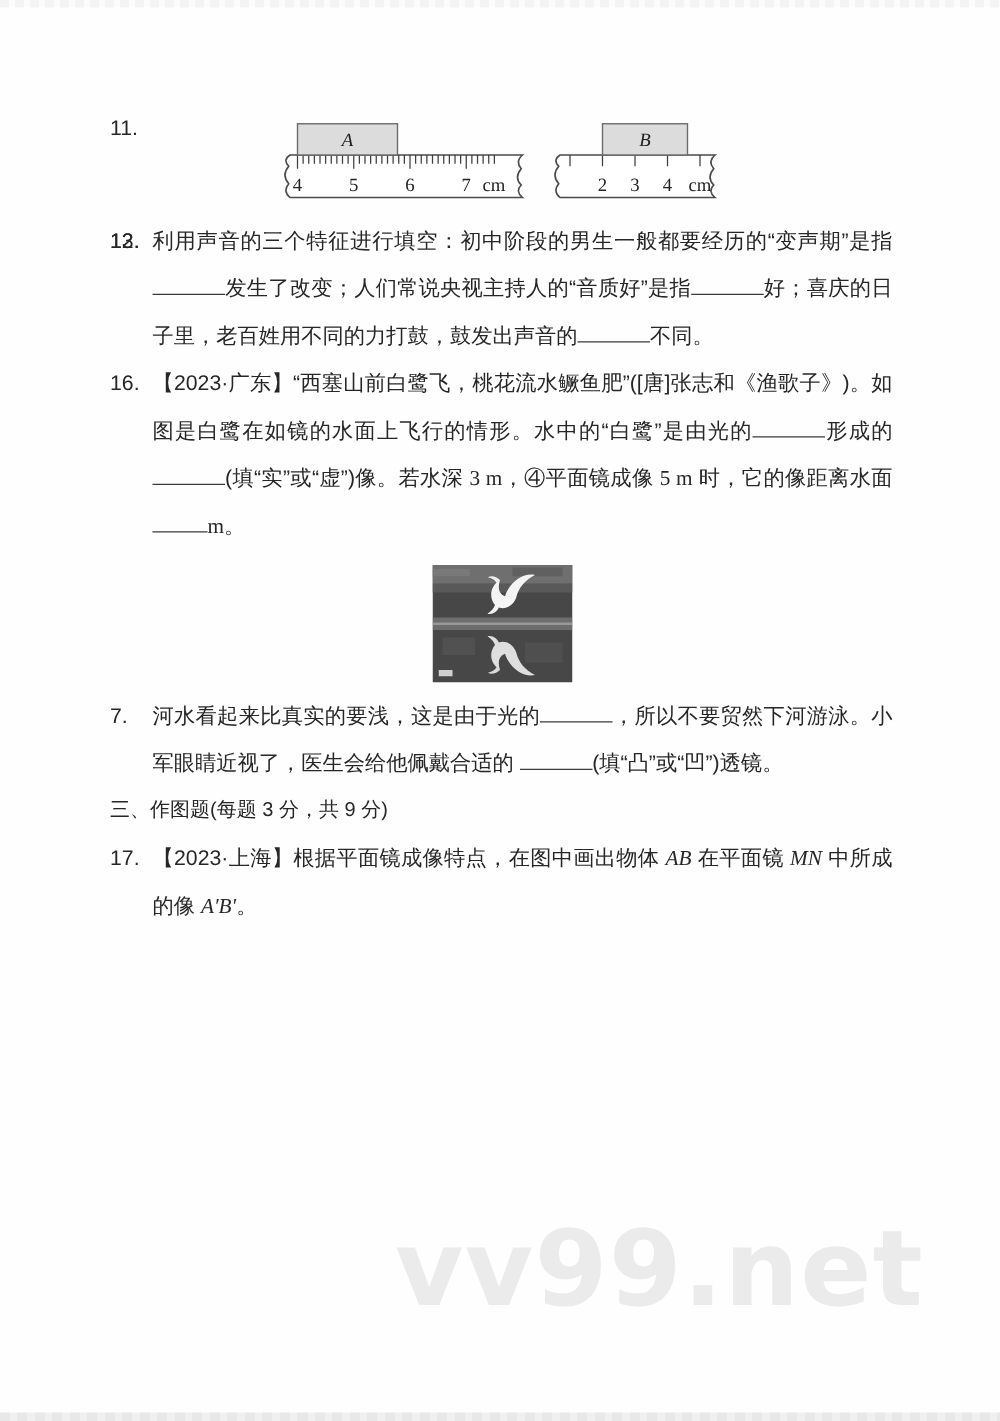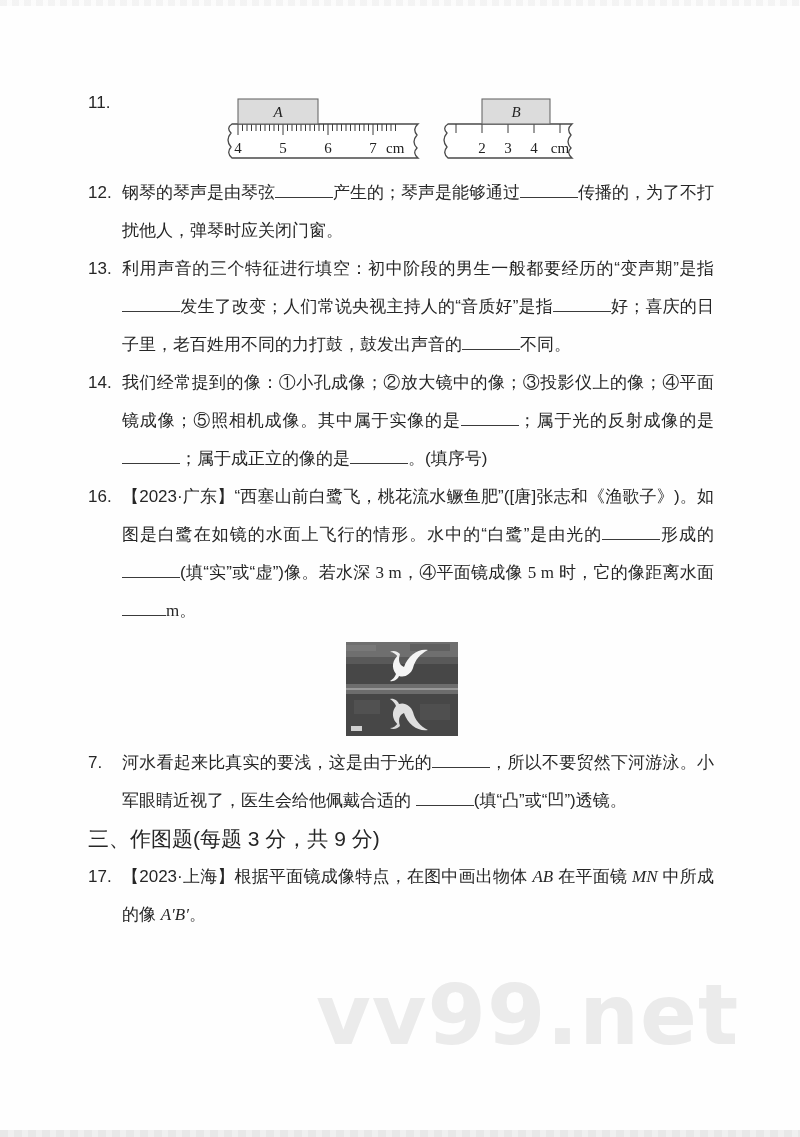--- a/index.html
+++ b/index.html
@@ -23,21 +23,21 @@
     font-size:17px;line-height:38px;text-align:justify;
   }
   .q .num{position:absolute;left:0;top:0;}
   .blank{
     display:inline-block;width:58px;height:14px;
     border-bottom:1.4px solid #3a3a3a;
   }
   .blank.small{width:44px;}
   .var{font-family:"Liberation Serif",serif;font-style:italic;}
   .serif{font-family:"Liberation Serif",serif;}
-  .section-heading{font-size:21px;line-height:38px;}
+  .section-heading{font-size:16px;line-height:38px;}
   .figure-rulers{margin:8px 0 4px 130px;height:78px;}
   .figure-photo{margin:12px 0 8px 258px;width:112px;height:94px;}
   .watermark{
     position:absolute;left:316px;top:966px;
     font-family:"DejaVu Sans",sans-serif;font-weight:bold;
     font-size:84px;letter-spacing:1px;color:#ebebeb;
     user-select:none;white-space:nowrap;
   }
   svg text{font-family:"Liberation Serif",serif;fill:#222;}
 </style>
@@ -119,32 +119,27 @@
           <text x="316" y="61" font-size="15" text-anchor="middle">4</text>
           <text x="342" y="61" font-size="15" text-anchor="middle">cm</text>
           <rect x="264" y="7" width="68" height="25" fill="#dcdcdc" stroke="#6a6a6a" stroke-width="1.1"></rect>
           <text x="298" y="25" font-size="15" font-style="italic" text-anchor="middle">B</text>
         </g>
       </svg>
     </div>
 
     <div class="q">
       <span class="num">12.</span>
-      <span class="body"><span>钢琴的琴声是由琴弦</span><span class="blank"></span><span>产生的；琴声是能够通过</span><span class="blank"></span><span>传播的，为了不打扰他人，弹琴时应关闭门窗。</span></span>
     </div>
 
     <div class="q">
       <span class="num">13.</span>
       <span class="body"><span>利用声音的三个特征进行填空：初中阶段的男生一般都要经历的“变声期”是指</span><span class="blank"></span><span>发生了改变；人们常说央视主持人的“音质好”是指</span><span class="blank"></span><span>好；喜庆的日子里，老百姓用不同的力打鼓，鼓发出声音的</span><span class="blank"></span><span>不同。</span></span>
     </div>
 
-    <div class="q">
-      <span class="num">14.</span>
-      <span class="body"><span>我们经常提到的像：①小孔成像；②放大镜中的像；③投影仪上的像；④平面镜成像；⑤照相机成像。其中属于实像的是</span><span class="blank"></span><span>；属于光的反射成像的是</span><span class="blank"></span><span>；属于成正立的像的是</span><span class="blank"></span><span>。(填序号)</span></span>
-    </div>
 
     <div class="q">
       <span class="num">16.</span>
       <span class="body"><span>【2023·广东】“西塞山前白鹭飞，桃花流水鳜鱼肥”([唐]张志和《渔歌子》)。如图是白鹭在如镜的水面上飞行的情形。水中的“白鹭”是由光的</span><span class="blank"></span><span>形成的</span><span class="blank"></span><span>(填“实”或“虚”)像。若水深 </span><span class="serif">3 m</span><span>，④平面镜成像 </span><span class="serif">5 m</span><span> 时，它的像距离水面</span><span class="blank small"></span><span class="serif">m</span><span>。</span></span>
     </div>
 
     <div class="figure-photo">
       <svg width="112" height="94" viewBox="0 0 112 94">
         <rect width="112" height="94" fill="#474747"></rect>
         <rect y="0" width="112" height="15" fill="#6f6f6f"></rect>

